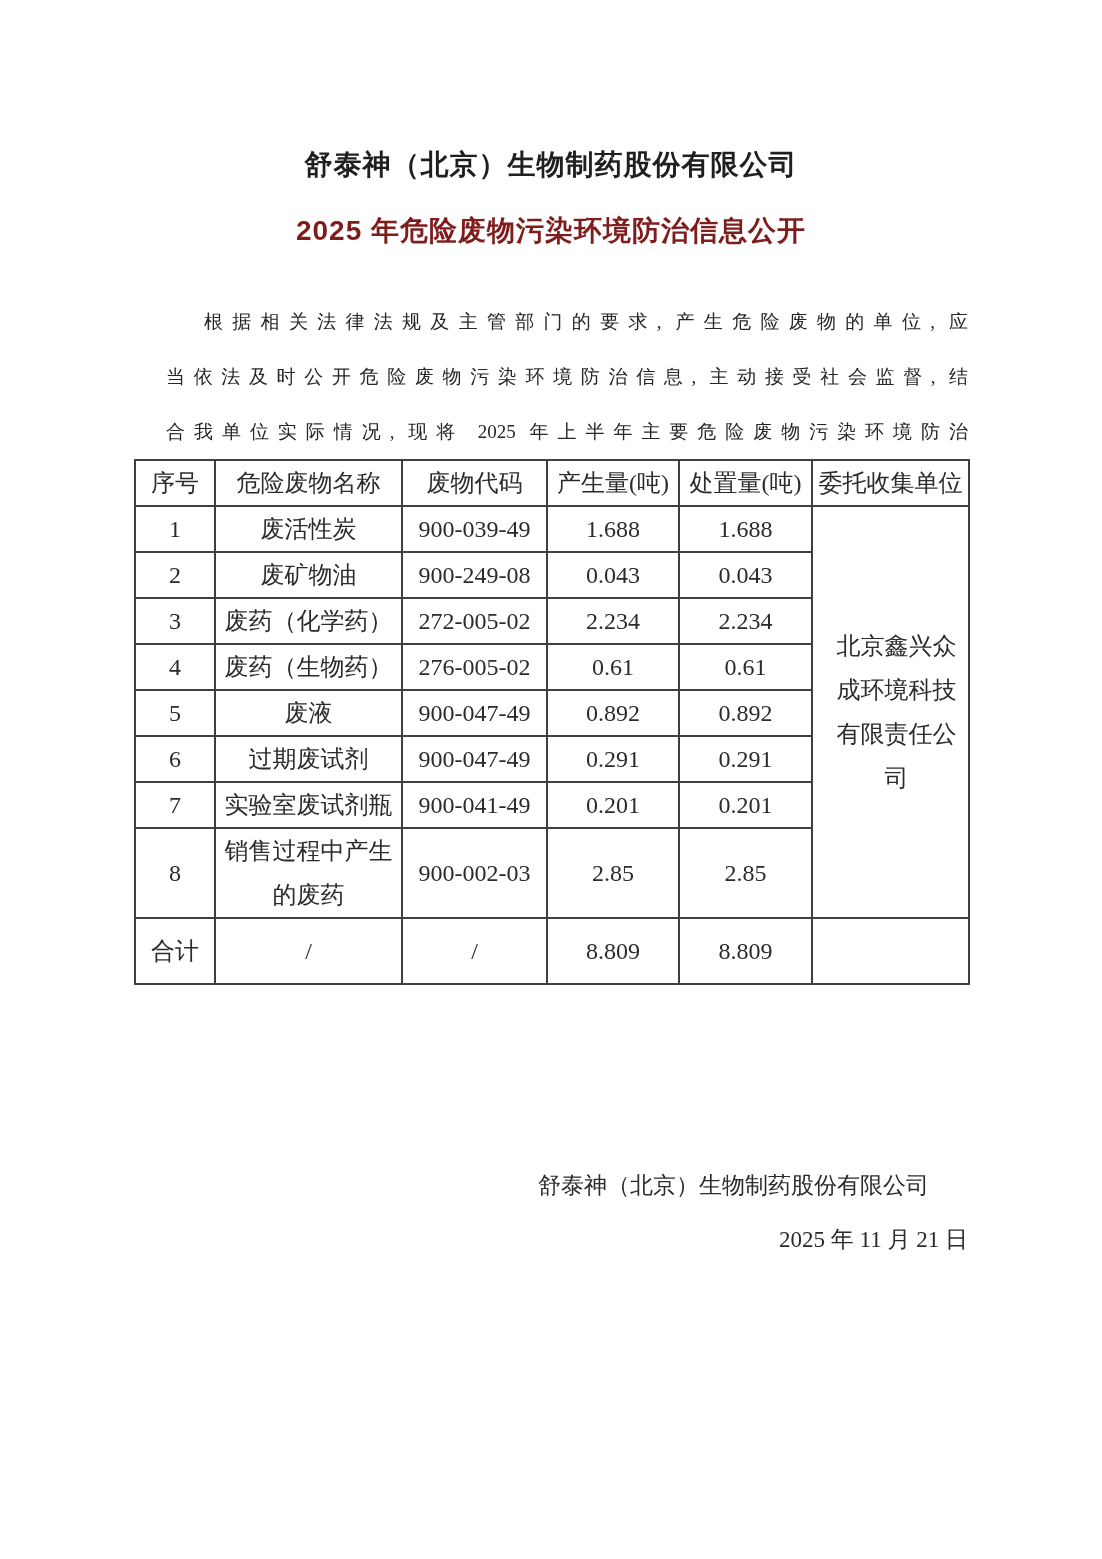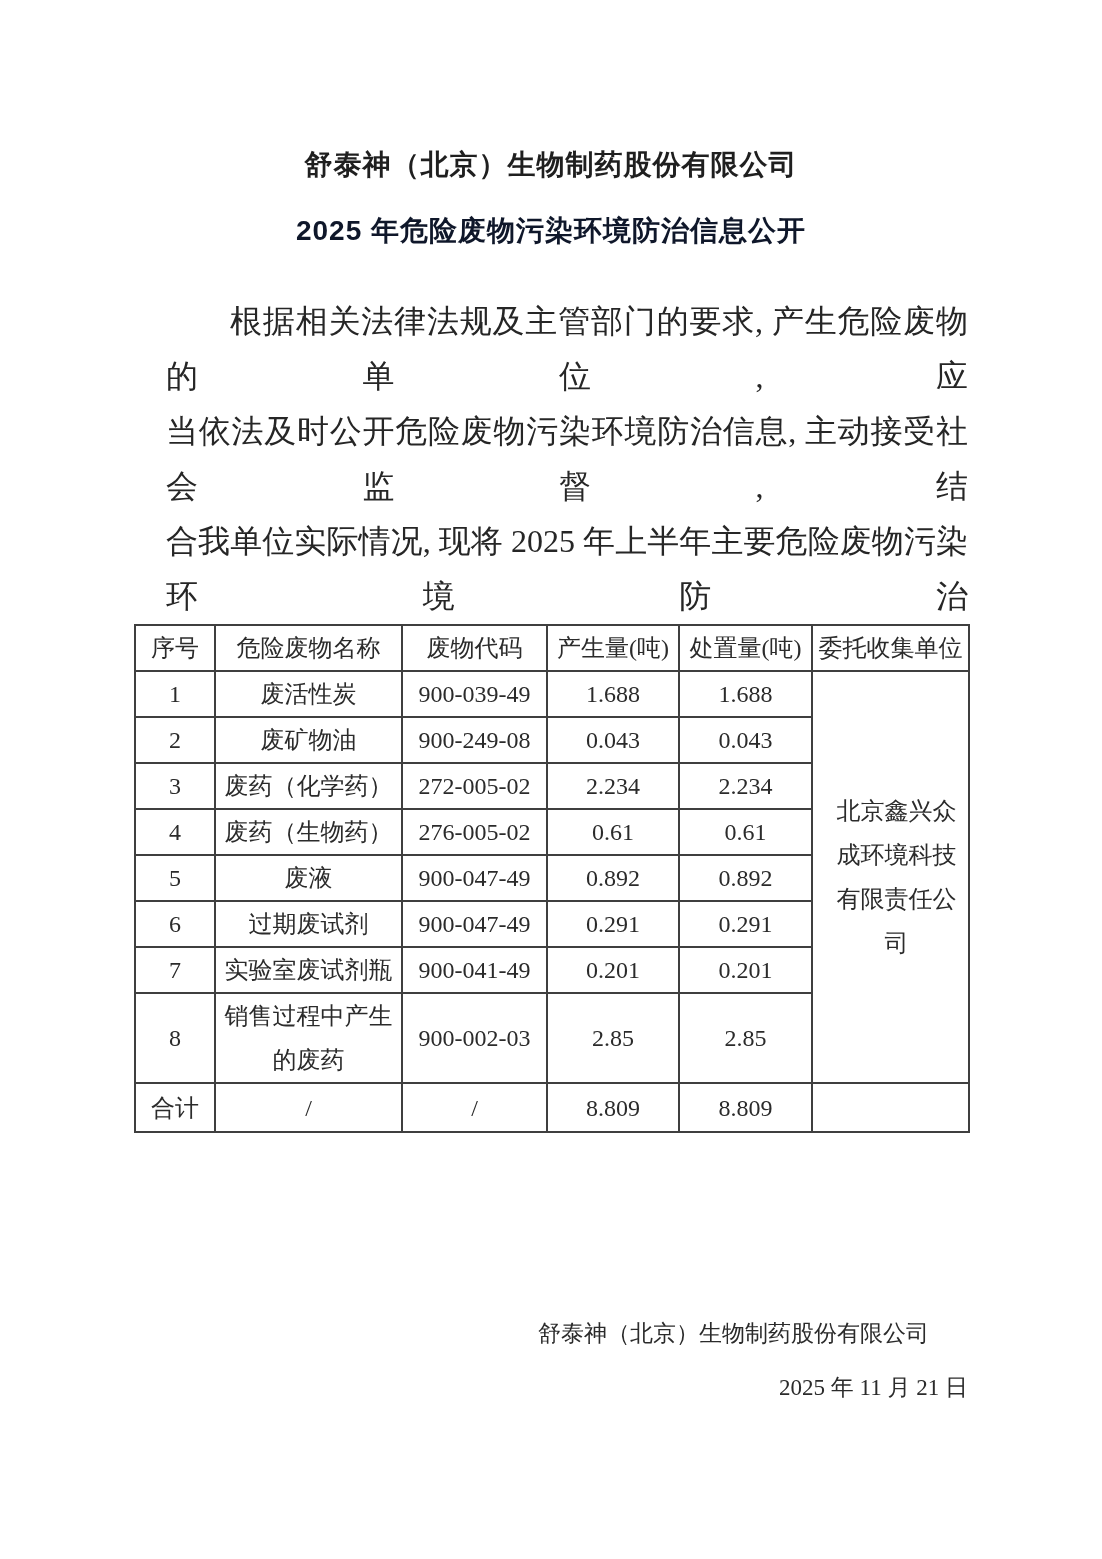--- a/index.html
+++ b/index.html
@@ -18,45 +18,45 @@
     text-align: center;
     font-family: "Liberation Sans", "DejaVu Sans", sans-serif;
     font-size: 28px; font-weight: 700; letter-spacing: 1px;
     color: #1f1f1f;
   }
   .subtitle {
     margin: 28px 0 0 0;
     text-align: center;
     font-family: "Liberation Sans", "DejaVu Sans", sans-serif;
     font-size: 28px; font-weight: 700; letter-spacing: 1px;
-    color: #0f172a;
+    color: #7f1d1d;
   }
 
-  .paragraph { margin: 44px 0 0 32px; font-size: 32px; }
+  .paragraph { margin: 44px 0 0 32px; font-size: 19px; }
   .para-line {
     margin: 0; line-height: 55px;
     text-align: justify; text-align-last: justify;
   }
   .para-line.first { text-indent: 2em; }
   .para-line.last { text-align-last: left; }
 
   table.waste-table {
     width: 834px; 
     border-collapse: collapse; table-layout: fixed;
   }
   .waste-table th, .waste-table td {
     border: 2px solid #3f3f3f;
     text-align: center; vertical-align: middle;
     font-size: 24px; font-weight: normal;
     line-height: 44px; padding: 0;
     color: #2b2b2b;
     overflow: hidden;
   }
   .waste-table td.collector { line-height: 44px; padding-left: 12px; }
-  .waste-table tr.total-row td { height: 49px; }
+  .waste-table tr.total-row td { height: 66px; }
 
   .footer { margin-top: 184px; font-size: 23px; color: #2b2b2b; }
   .footer-company { text-align: right; margin-right: 39px; line-height: 34px; }
   .footer-date { text-align: right; line-height: 34px; margin-top: 20px; }
 </style>
 </head>
 <body>
 
 <div class="page">
   <div class="content">

